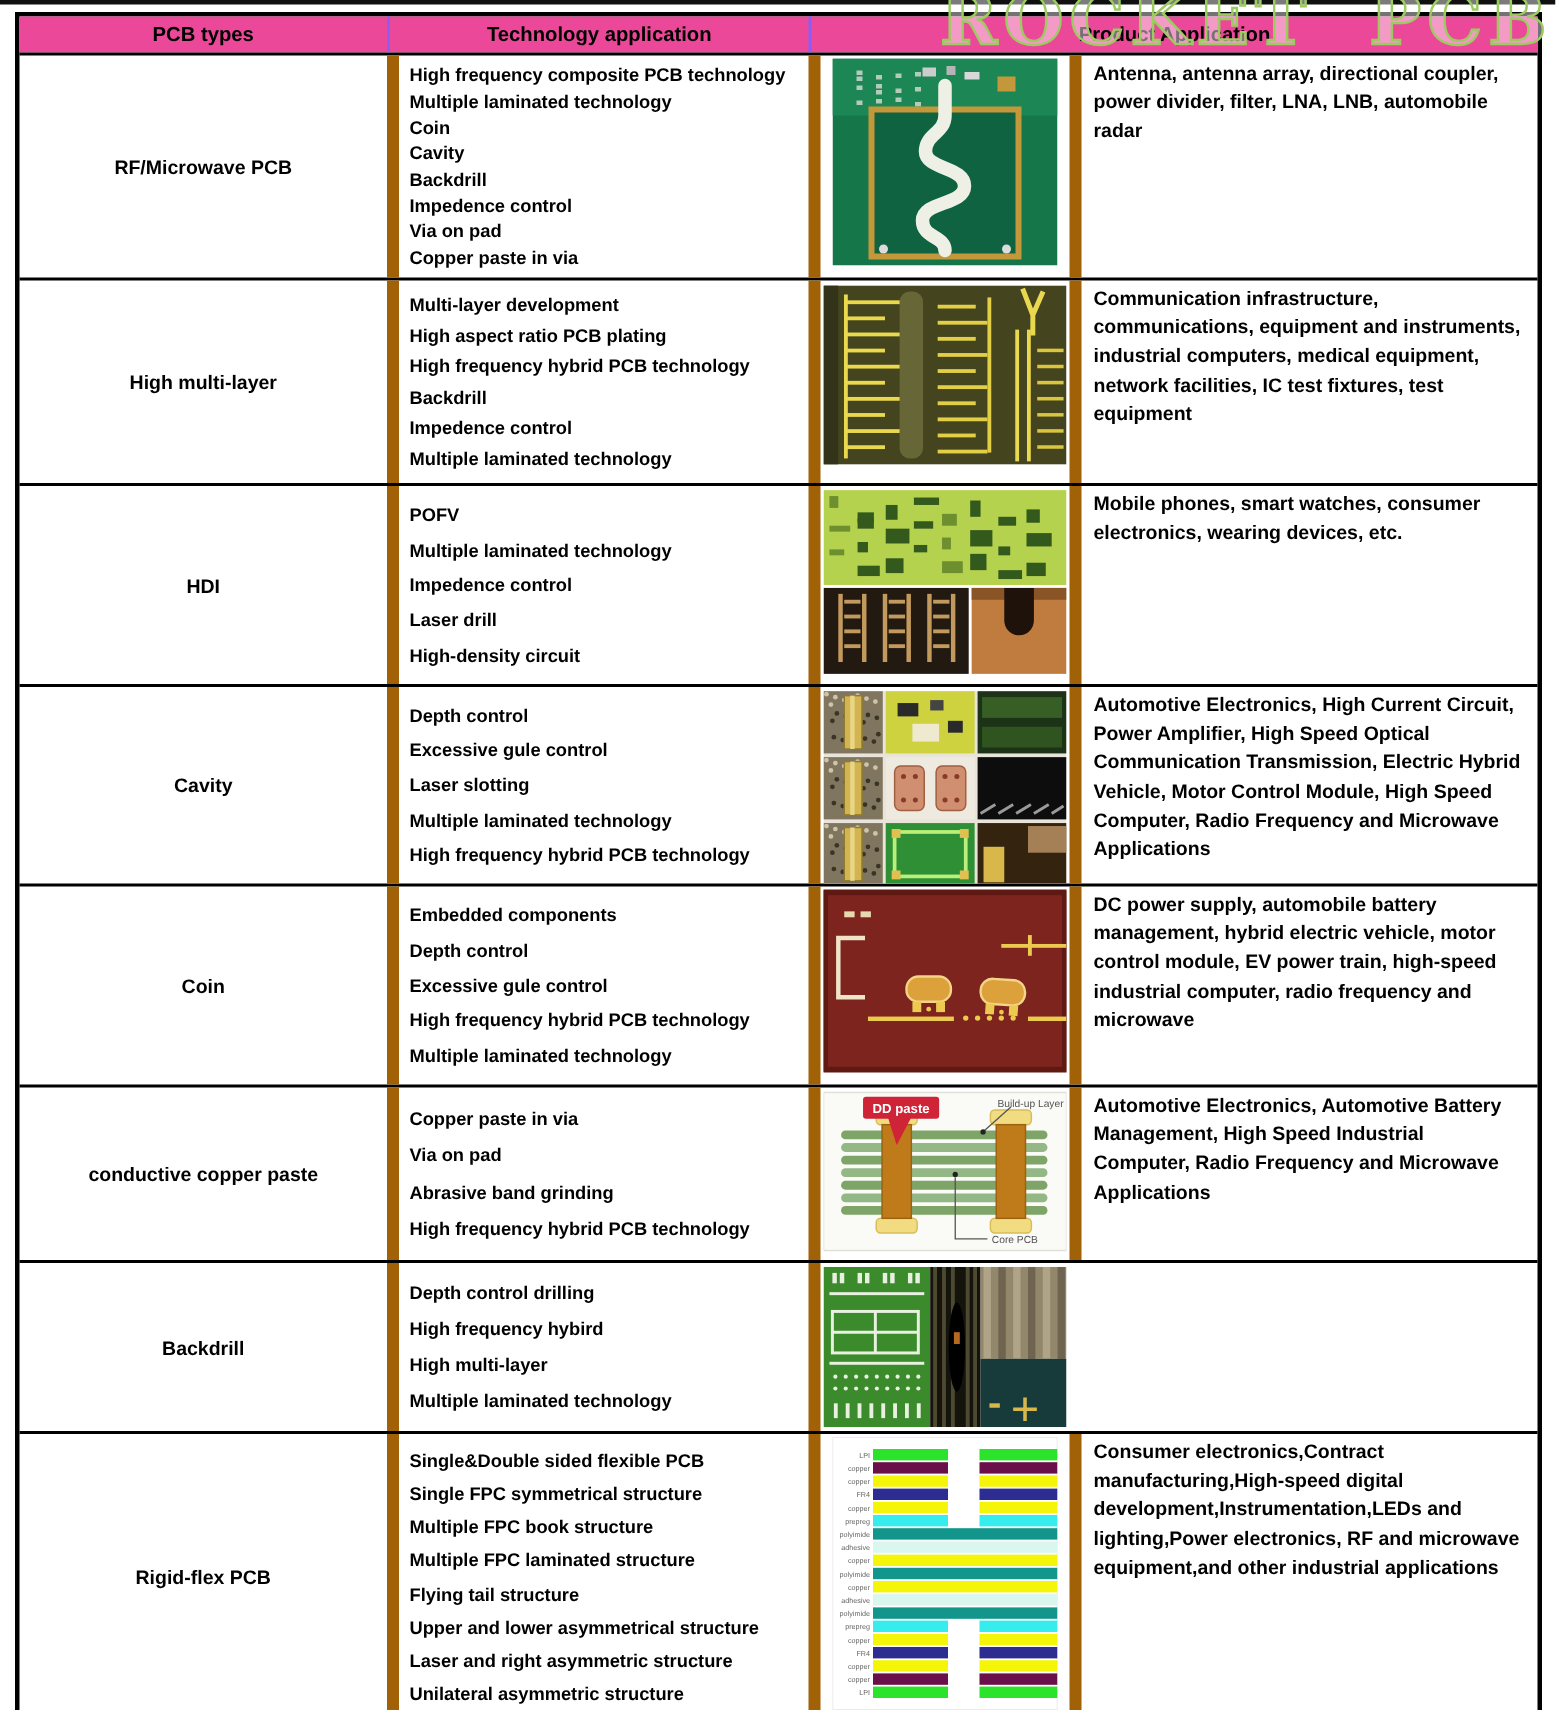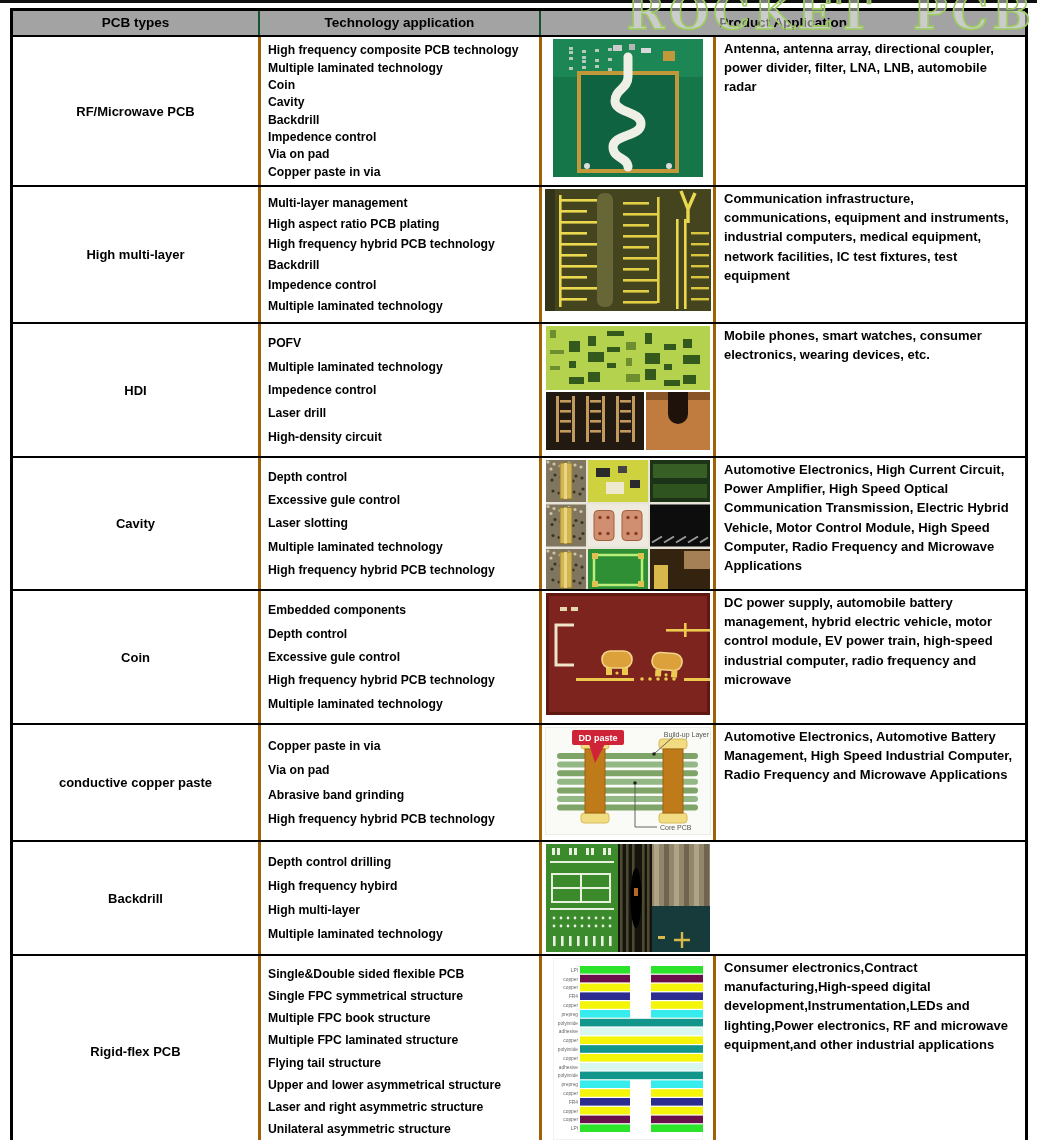--- a/index.html
+++ b/index.html
@@ -12,29 +12,29 @@
     position:absolute;top:-14px;right:2px;z-index:6;white-space:nowrap;
     font-family:"DejaVu Serif",serif;font-weight:700;font-size:46px;
     letter-spacing:4px;word-spacing:18px;
     color:rgba(255,255,255,0.45);
     -webkit-text-stroke:1.6px #9ccc60;
   }
   .tbl{
     position:absolute;left:10px;top:8px;width:1018px;
     border:3px solid #000;box-sizing:border-box;background:#fff;
   }
-  .thead{display:grid;grid-template-columns:245px 281px 174px 312px;background:#a3a3a3;}
+  .thead{display:grid;grid-template-columns:245px 281px 174px 312px;background:#ec4899;}
   .th{
-    border-left:2px solid #14532d;box-sizing:border-box;text-align:center;
+    border-left:2px solid #8b5cf6;box-sizing:border-box;text-align:center;
     font-weight:bold;font-size:13.5px;padding:4px 2px 5px 2px;
   }
   .th:first-child{border-left:none;}
   .th-product{grid-column:3/5;}
   .trow{display:grid;grid-template-columns:245px 281px 174px 312px;border-top:2.5px solid #000;}
-  .cell{border-left:3px solid #a16207;box-sizing:border-box;overflow:hidden;}
+  .cell{border-left:8px solid #a16207;box-sizing:border-box;overflow:hidden;}
   .cell:first-child{border-left:none;}
   .c-type{display:flex;align-items:center;justify-content:center;text-align:center;
     font-weight:bold;font-size:13px;padding:2px 18px;}
   .c-tech{display:flex;flex-direction:column;justify-content:space-evenly;padding:3px 2px 3px 7px;}
   .tech-line{font-weight:bold;font-size:12.2px;line-height:1.15;}
   .c-img{display:flex;justify-content:center;padding:2px;}
   .c-img svg{display:block;}
   .c-app{display:flex;flex-direction:column;justify-content:flex-start;padding:2px 8px;}
   .app-text{font-weight:bold;font-size:13px;line-height:1.48;}
 </style>
@@ -95,21 +95,21 @@
         </div>
         <div class="cell c-app">
           <span class="app-text">Antenna, antenna array, directional coupler, power divider, filter, LNA, LNB, automobile radar</span>
         </div>
       </div>
       <div class="trow" style="height: 135px;">
         <div class="cell c-type">
           <span class="type-label">High multi-layer</span>
         </div>
         <div class="cell c-tech">
-          <div class="tech-line">Multi-layer management</div>
+          <div class="tech-line">Multi-layer development</div>
           <div class="tech-line">High aspect ratio PCB plating</div>
           <div class="tech-line">High frequency hybrid PCB technology</div>
           <div class="tech-line">Backdrill</div>
           <div class="tech-line">Impedence control</div>
           <div class="tech-line">Multiple laminated technology</div>
         </div>
         <div class="cell c-img">
           <svg width="166" height="122" viewBox="0 0 166 122">
       <rect width="166" height="122" fill="#44441f"></rect>
       <rect x="0" y="0" width="10" height="122" fill="#33331a"></rect>

